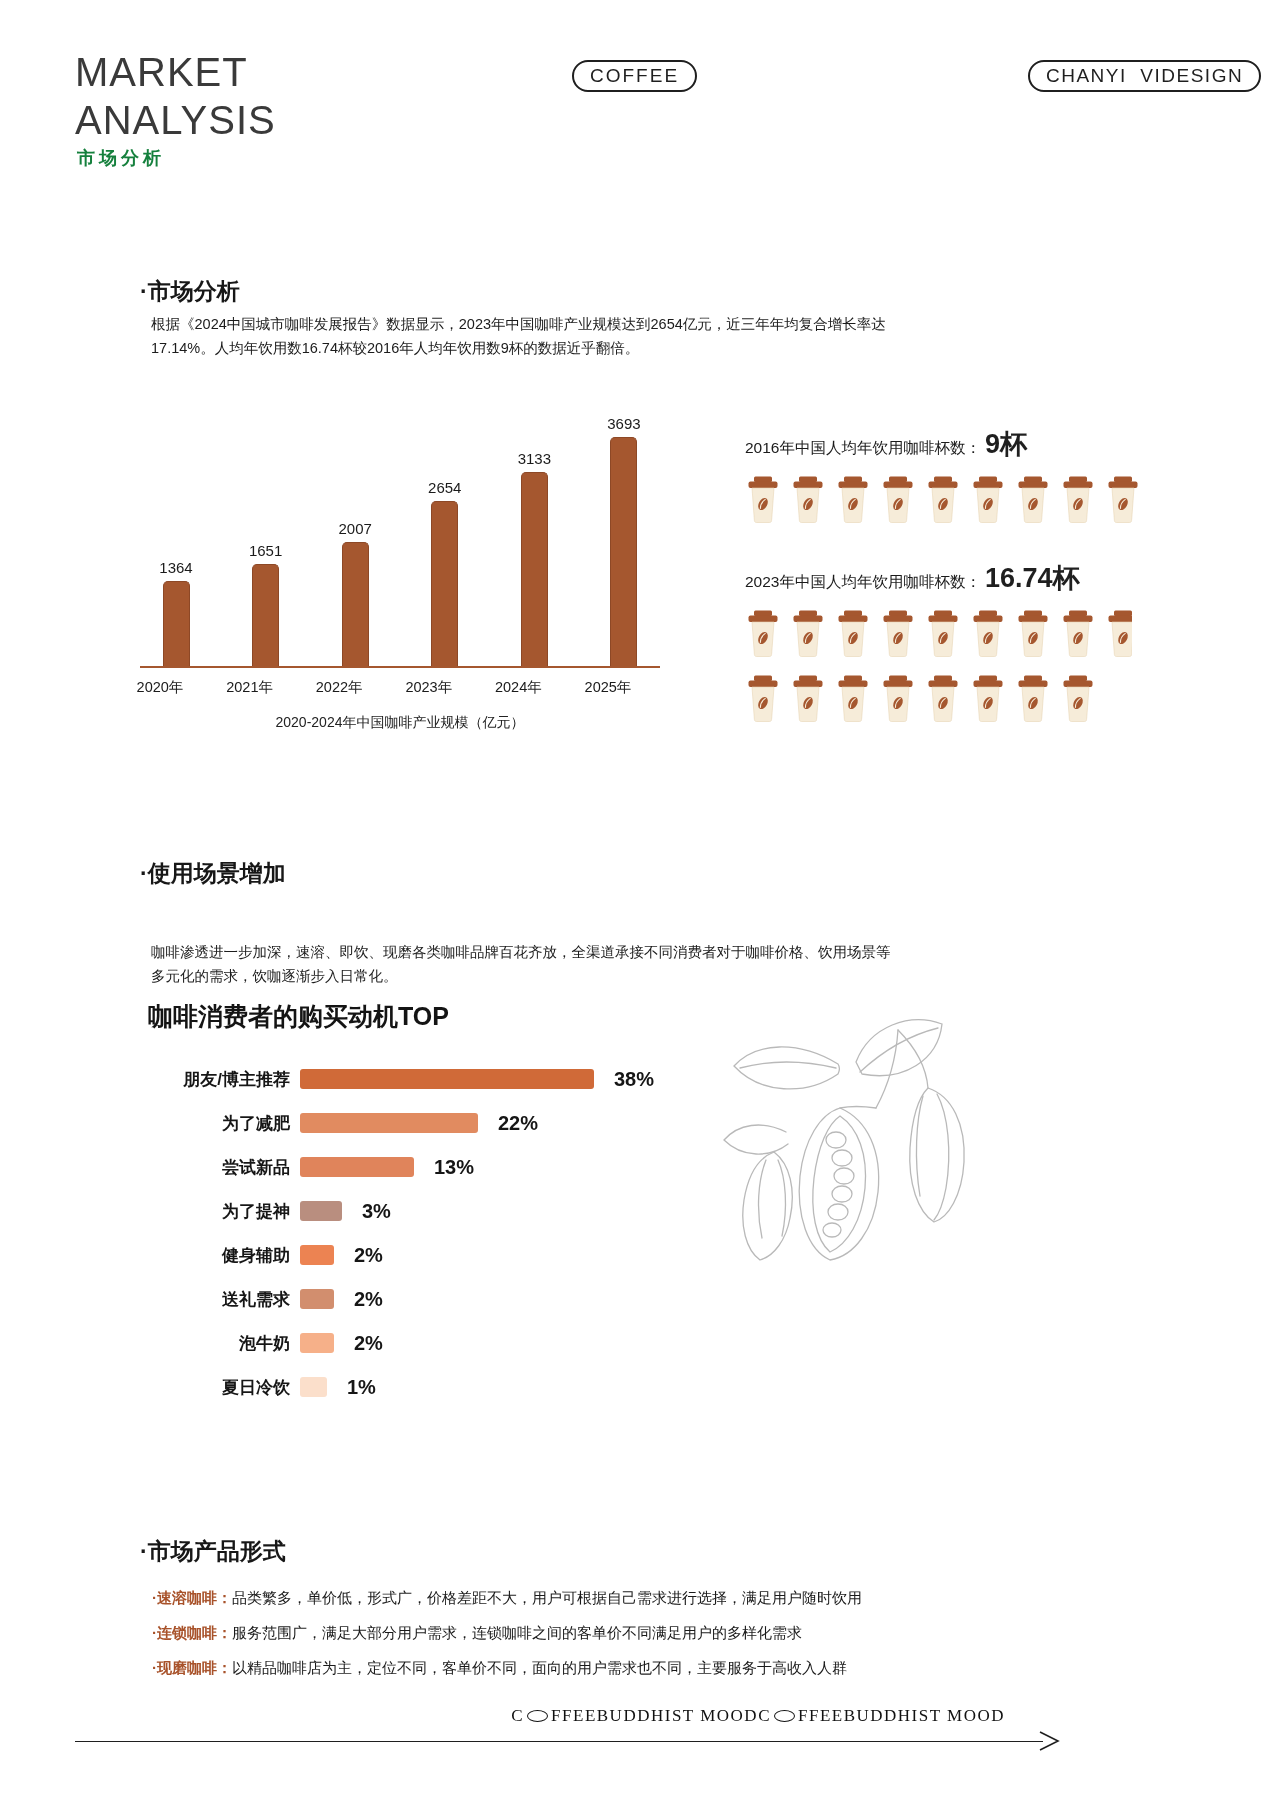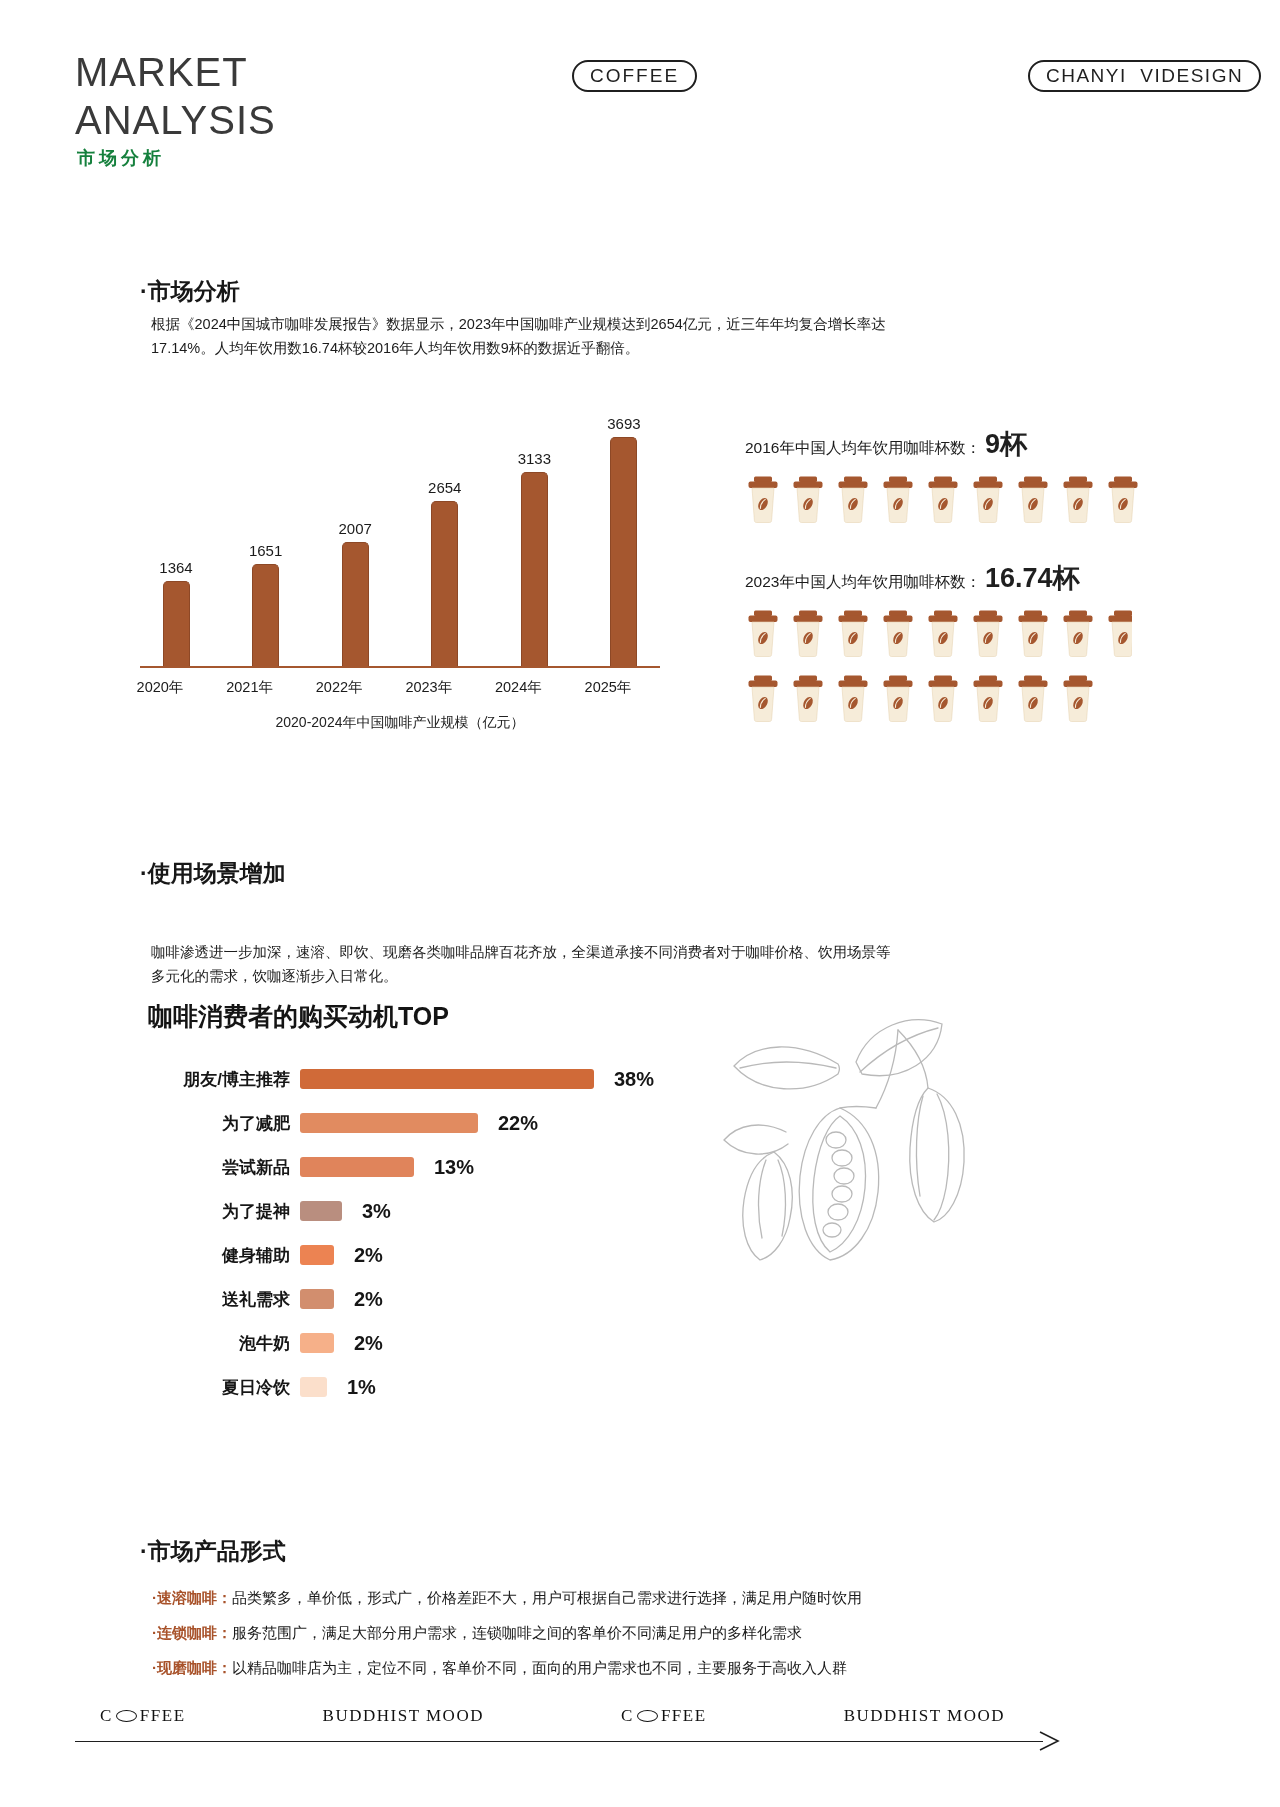--- a/index.html
+++ b/index.html
@@ -40,21 +40,21 @@
   .hlabel { width:150px; text-align:right; padding-right:10px; font-size:17px; font-weight:700; color:#161616; flex:none; }
   .hbar { height:20px; border-radius:3px; flex:none; }
   .hpct { margin-left:20px; font-size:20px; font-weight:600; color:#161616; }
 
   
   .prod-list { left:152px; top:1580px; }
   .prod-item { font-size:15px; line-height:35px; white-space:nowrap; color:#1a1a1a; }
   .prod-label { color:#a8522a; font-weight:700; }
 
   
-  .footer-row { left:100px; top:1706px; width:905px; display:flex; justify-content:space-between; align-items:center; font-family:"Liberation Serif","DejaVu Serif",serif; font-size:17px; letter-spacing:1.5px; color:#111; }
+  .footer-row { left:100px; top:1706px; width:905px; display:flex; justify-content:flex-end; align-items:center; font-family:"Liberation Serif","DejaVu Serif",serif; font-size:17px; letter-spacing:1.5px; color:#111; }
   .oval { display:inline-block; width:21px; height:12px; border:1.5px solid #111; border-radius:50%; margin:0 3px; vertical-align:-1px; }
   .footer-line { left:75px; top:1741px; width:968px; border-top:1.6px solid #1f1f1f; }
   .footer-arrow { left:1034px; top:1729px; }
 </style>
 </head>
 <body>
 
 <div class="abs brand-title">
   <div>MARKET</div>
   <div>ANALYSIS</div>

